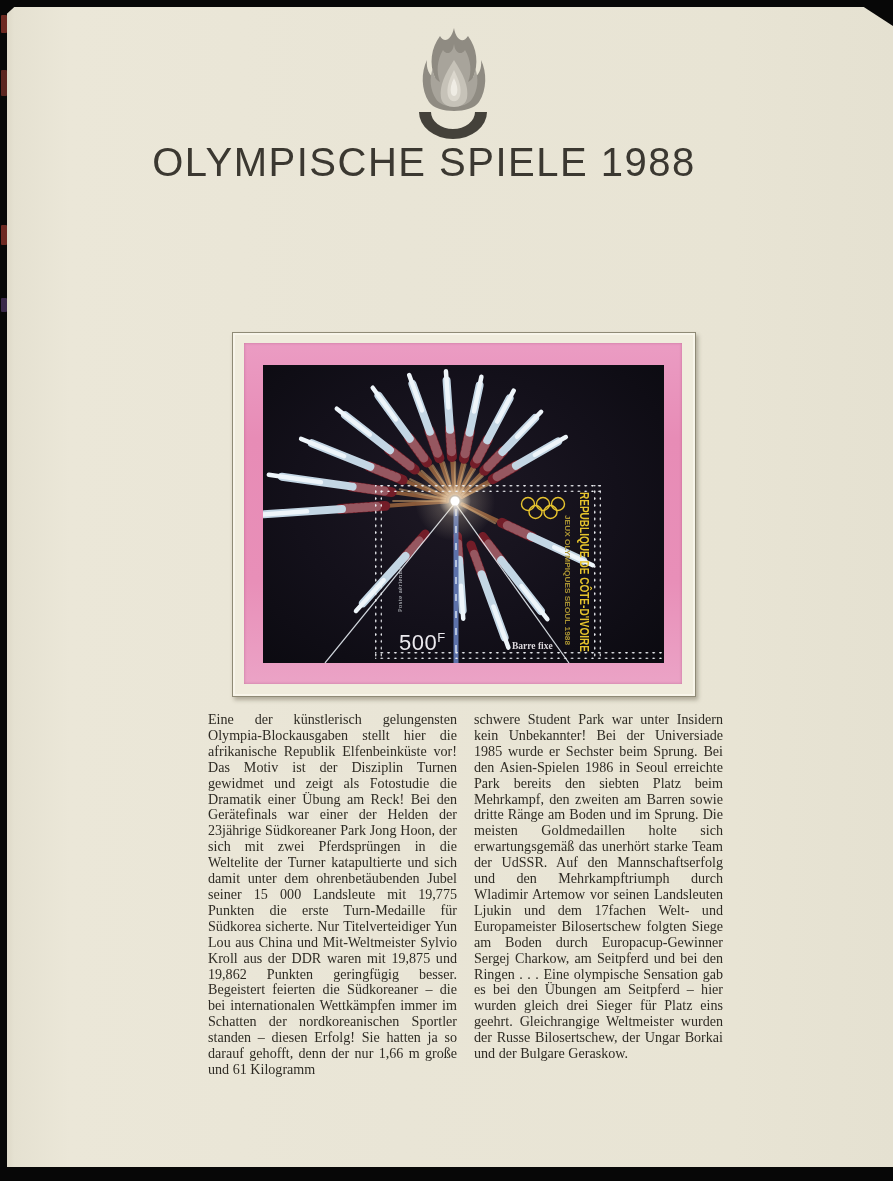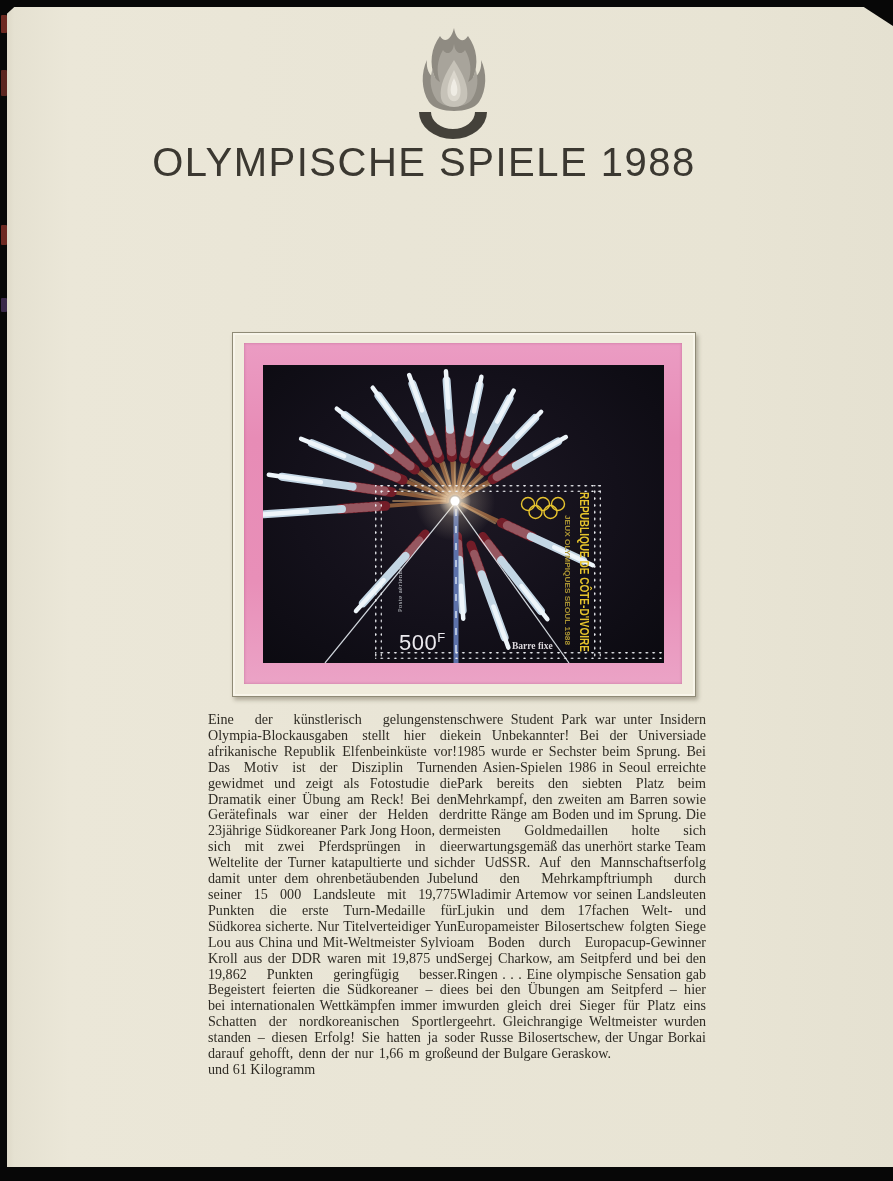--- a/index.html
+++ b/index.html
@@ -32,21 +32,21 @@
   .perf{position:absolute;z-index:3;
     background-image:radial-gradient(circle,#eceef2 1.15px,rgba(236,238,242,0) 1.5px);
     background-size:6.8px 6.8px;background-position:3.4px 3.4px;}
   .perf-top{left:112px;top:120px;width:226px;height:7px;}
   .perf-bottom{left:112px;top:287px;width:289px;height:7px;}
   .perf-left{left:112px;top:120px;width:7px;height:174px;}
   .perf-right{left:331px;top:120px;width:7px;height:174px;}
   
   .headline{position:absolute;left:208px;top:679px;width:515px;text-align:center;
     font-weight:bold;font-size:17px;color:#262419;letter-spacing:.2px;}
-  .cols{position:absolute;left:208px;top:712px;width:515px;display:flex;
+  .cols{position:absolute;left:208px;top:712px;width:515px;display:flex;gap:17px;
     color:#2e2b24;font-size:14.1px;line-height:15.9px;text-align:justify;}
   .col{width:249px;hyphens:auto;}
 </style>
 </head>
 <body>
 
 <div class="page">
 
   <div class="edge edge-top"></div>
   <div class="edge edge-left"></div>

